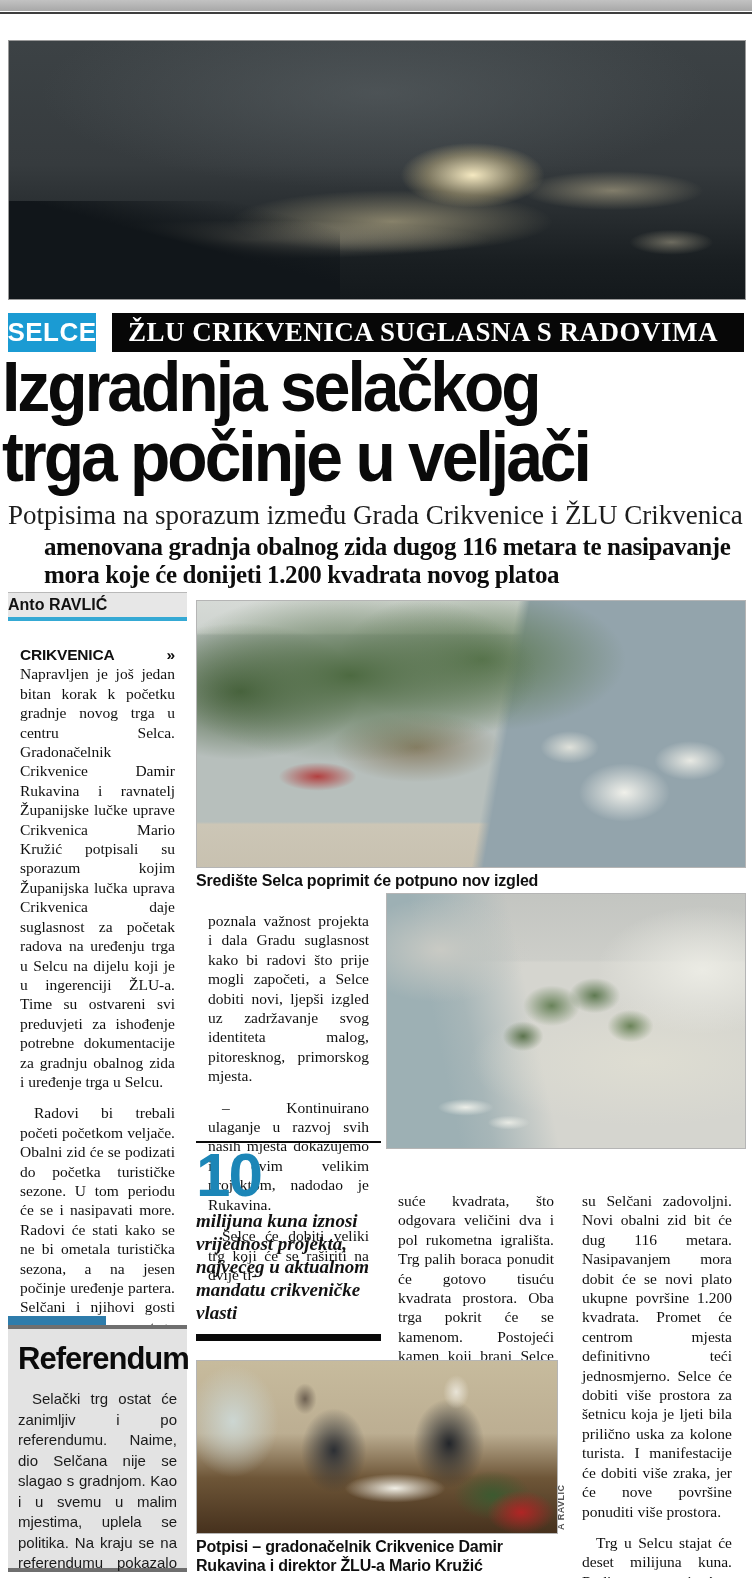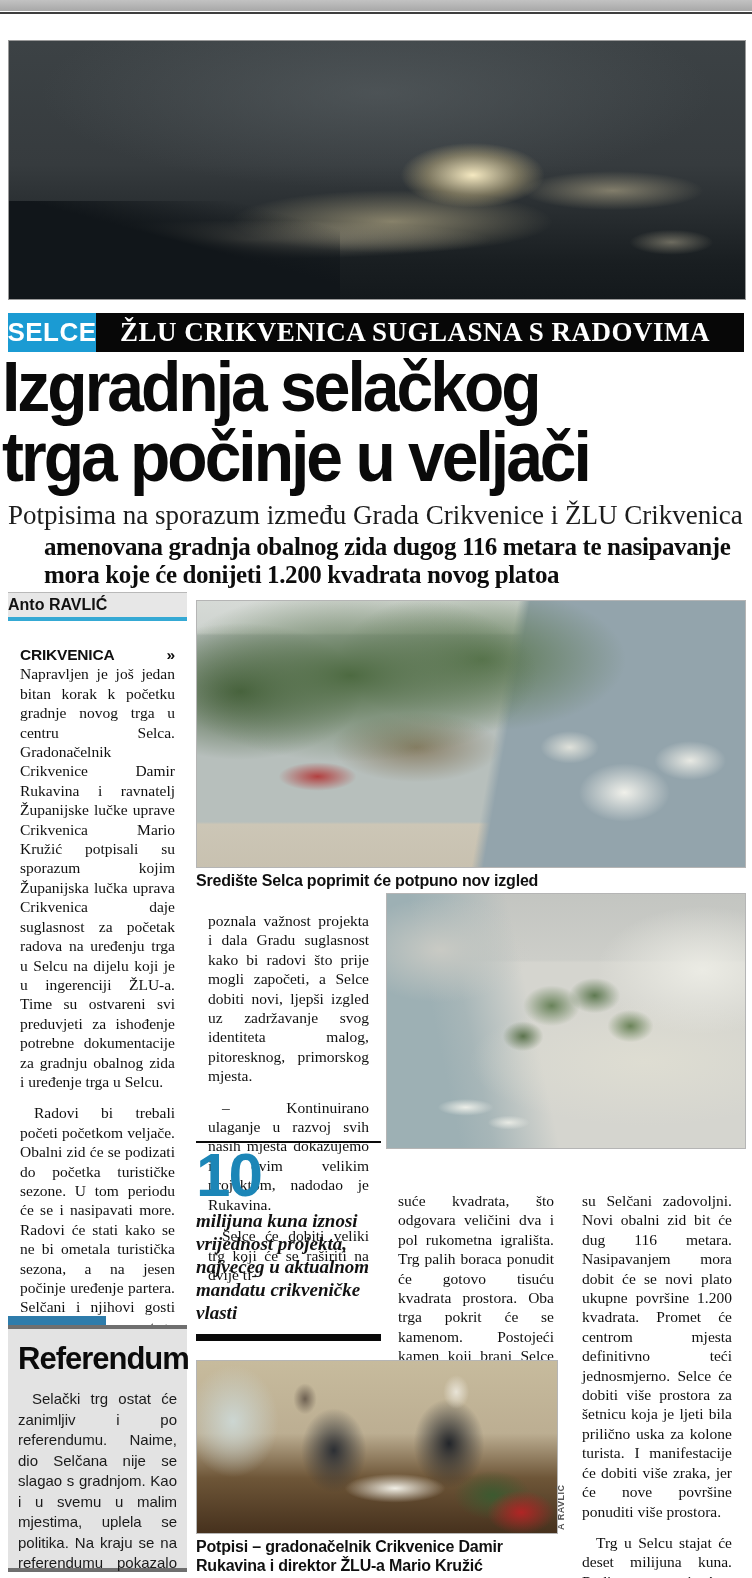--- a/index.html
+++ b/index.html
@@ -59,25 +59,25 @@
       radial-gradient(ellipse 18px 24px at 30% 22%, #6e6152, transparent 65%),
       radial-gradient(ellipse 20px 26px at 72% 18%, #e8e3d6, transparent 65%),
       radial-gradient(ellipse 48px 62px at 38% 52%, #2c2f34, transparent 68%),
       radial-gradient(ellipse 52px 66px at 70% 48%, #22252a, transparent 68%),
       radial-gradient(ellipse 70px 20px at 55% 74%, #f1efe6, transparent 72%),
       radial-gradient(ellipse 50px 32px at 90% 88%, #b12525, transparent 68%),
       radial-gradient(ellipse 55px 35px at 82% 78%, #3c5a30, transparent 70%),
       linear-gradient(to bottom, #c7bb9d 0%, #bcae92 42%, #6e5638 68%, #46311d 100%);}
 
   
-  .kicker{position:absolute;left:8px;top:313px;width:736px;height:39px;display:flex;}
+  .kicker{position:absolute;left:8px;top:313px;width:736px;height:39px;display:flex;gap:16px;}
   .kicker-loc{width:88px;height:39px;background:#1b9bd3;color:#fff;display:flex;align-items:center;justify-content:center;
     font-family:"Liberation Sans",sans-serif;font-weight:bold;font-size:26px;letter-spacing:0.5px;}
   .kicker-bar{flex:1;height:39px;background:#070707;color:#fff;display:flex;align-items:center;
-    font-family:"Liberation Serif",serif;font-weight:bold;font-size:27px;padding-left:24px;letter-spacing:0.5px;white-space:nowrap;}
+    font-family:"Liberation Serif",serif;font-weight:bold;font-size:27px;padding-left:16px;letter-spacing:0.5px;white-space:nowrap;}
 
   
   .headline{position:absolute;left:2px;top:352px;width:750px;color:#0a0a0a;
     font-family:"Liberation Sans",sans-serif;font-weight:900;font-size:66px;line-height:64px;letter-spacing:-3px;
     transform:scaleY(1.08);transform-origin:left top;}
   .deck-serif{position:absolute;left:8px;top:501px;width:740px;font-family:Liberation Serif, serif;
     font-size:27px;color:#1c1c1c;line-height:29px;}
   .deck-bold{position:absolute;left:8px;top:533px;width:742px;font-family:Liberation Serif, serif;
     font-weight:bold;font-size:25px;line-height:28px;color:#0d0d0d;letter-spacing:-0.4px;margin-left:36px;}
 

